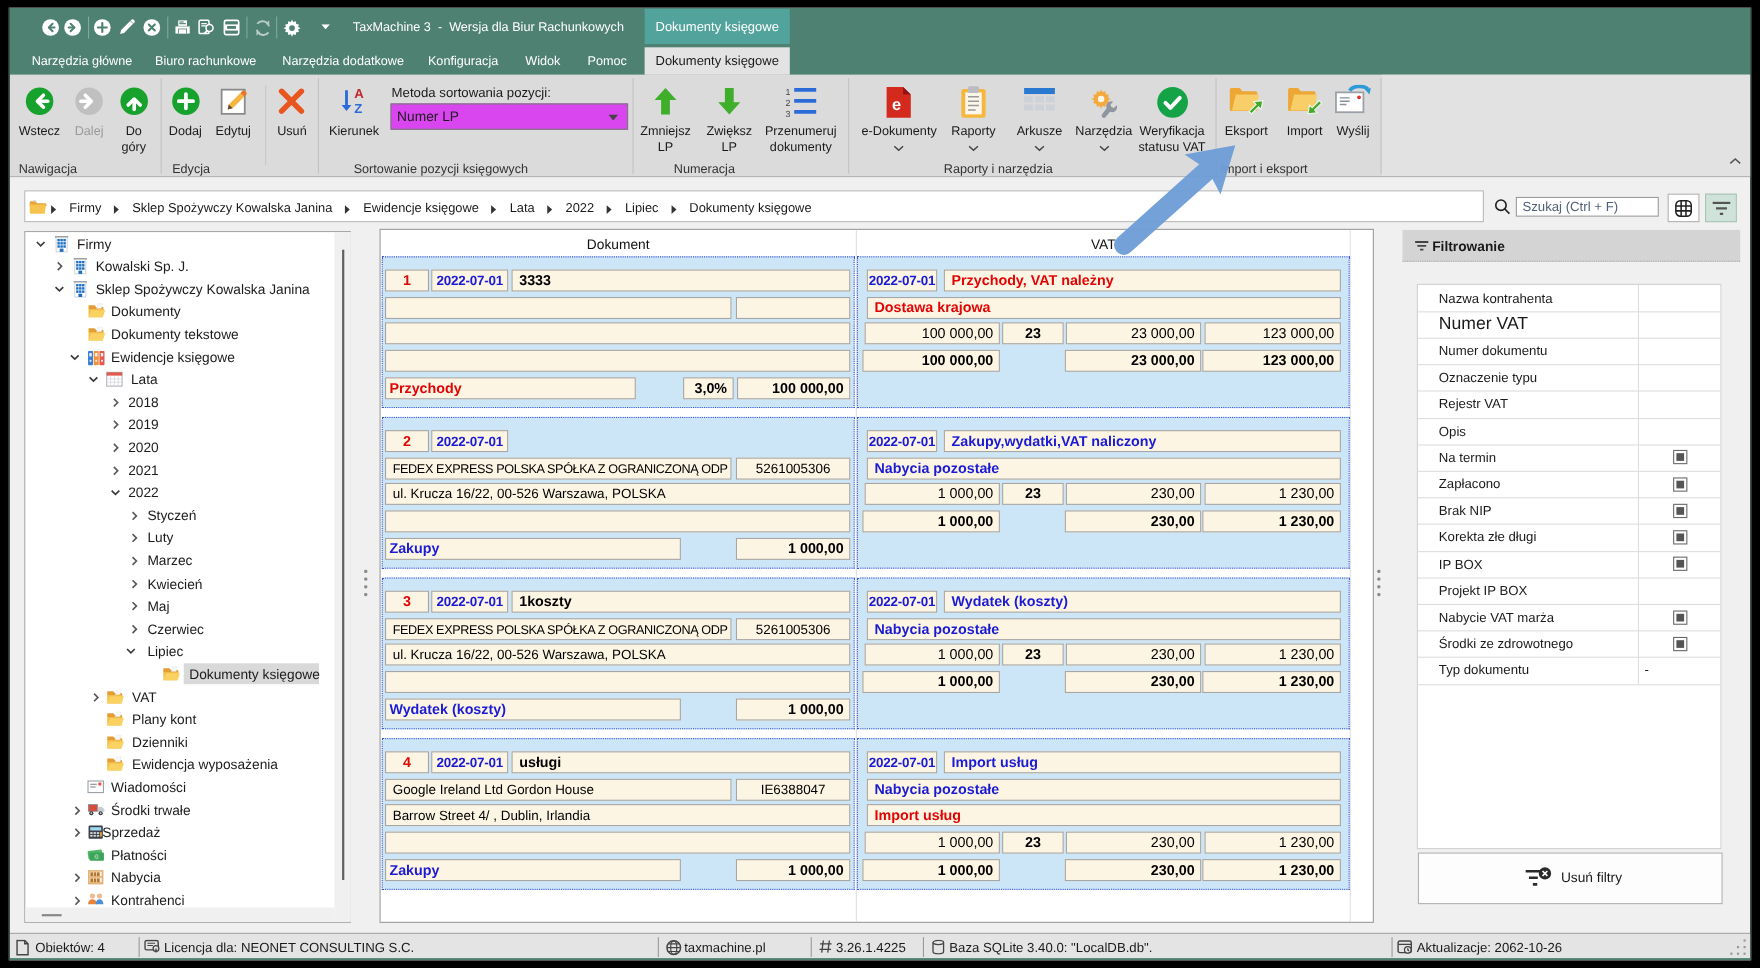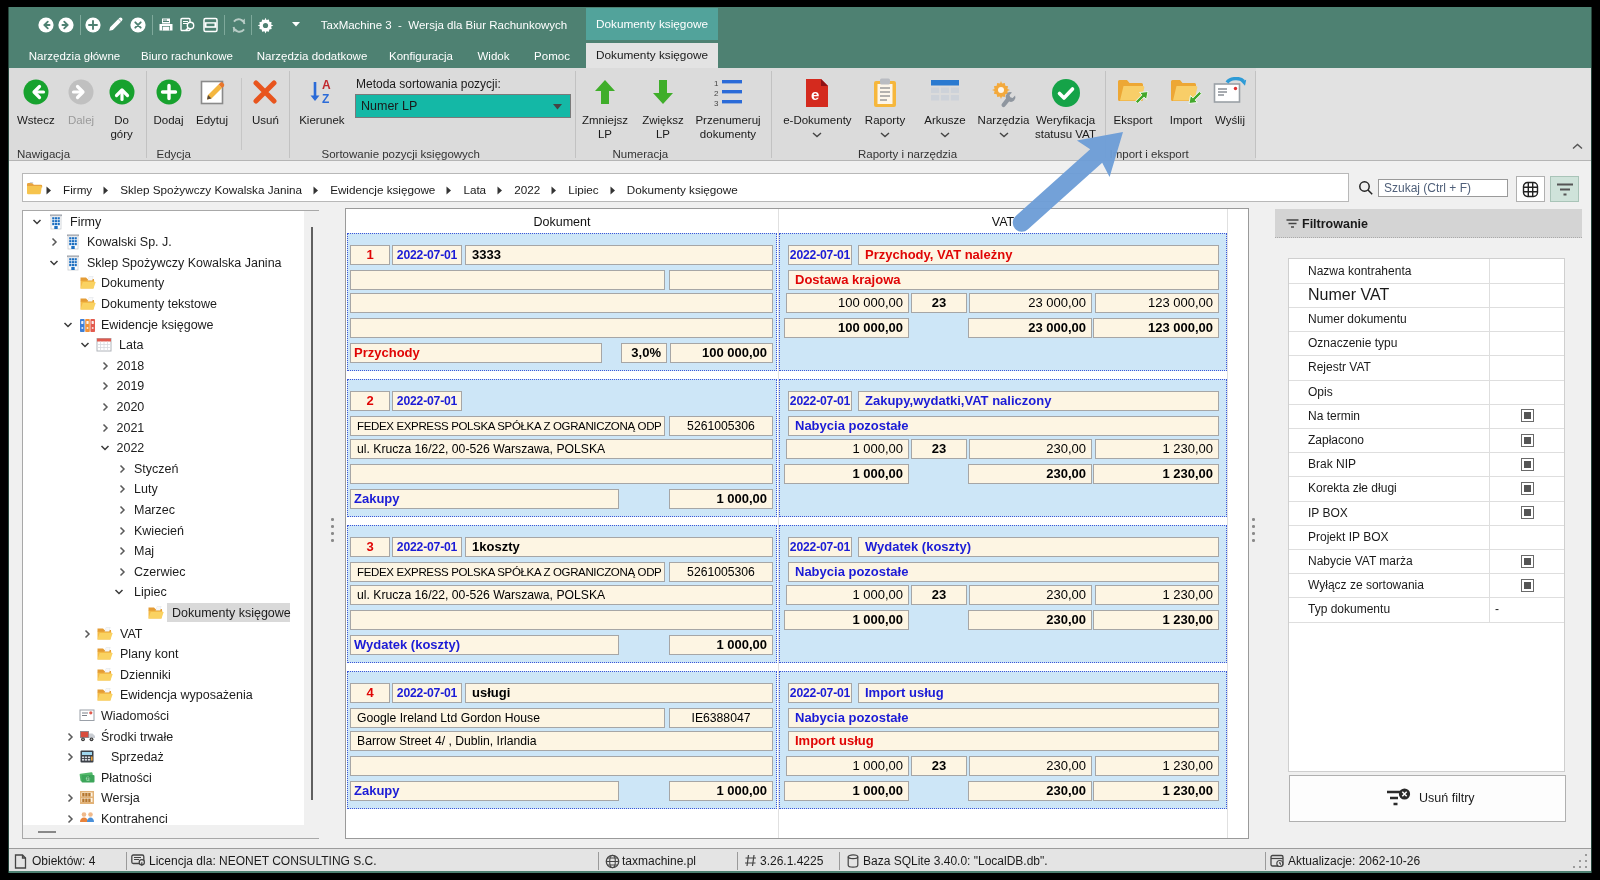--- a/index.html
+++ b/index.html
@@ -285,21 +285,21 @@
           <rect x="1.5" y="7" width="25" height="18" fill="#fff" stroke="#9aa0a6" stroke-width="1.6"></rect>
           <path d="M5 12h9M5 15h9M5 18h6" stroke="#8a9097" stroke-width="1.3"></path>
           <circle cx="22.5" cy="11.5" r="1.7" fill="#e03030"></circle>
           <path d="M14 5.5C17 0.8 27 0.2 30.5 4.2" fill="none" stroke="#2e9bd6" stroke-width="3.4"></path>
           <path d="M33.2 2.8l-1.2 6-4-4.2z" fill="#2e9bd6"></path>
         </svg>
         <div class="t">Wyślij</div>
       </div>
 <div class="a" style="left:1246.5px;top:61px;width:337.5px;height:92px;background:#e2e2e2"></div>
 <div class="a" style="left:347px;top:70px;font-size:12px;color:#1a1a1a">Metoda sortowania pozycji:</div>
-<div class="a" style="left:346px;top:87px;width:216px;height:24px;background:#14b8a6;border:1px solid #7a7a7a;font-size:12.5px;line-height:22px;padding-left:5px;color:#1a1a1a">Numer LP<svg style="position:absolute;right:8px;top:9px" width="9" height="6" viewBox="0 0 9 6">
+<div class="a" style="left:346px;top:87px;width:216px;height:24px;background:#d946ef;border:1px solid #7a7a7a;font-size:12.5px;line-height:22px;padding-left:5px;color:#1a1a1a">Numer LP<svg style="position:absolute;right:8px;top:9px" width="9" height="6" viewBox="0 0 9 6">
           <path d="M0 0h9L4.5 5.5z" fill="#444"></path>
         </svg></div>
 <div class="gsep" style="left:136.5px"></div>
 <div class="gsep" style="left:279.5px"></div>
 <div class="gsep" style="left:565.5px"></div>
 <div class="gsep" style="left:762px"></div>
 <div class="gsep" style="left:1095.8px"></div>
 <div class="gsep" style="left:1245.5px"></div>
 <div class="a" style="left:232px;top:71px;width:1px;height:72px;background:#c6c6c6"></div>
 <div class="gl" style="left:8px;width:120px">Nawigacja</div>
@@ -684,21 +684,21 @@
               <rect x="3" y="7.5" width="2.2" height="1.6"></rect>
               <rect x="6" y="7.5" width="2.2" height="1.6"></rect>
               <rect x="9" y="7.5" width="2.2" height="1.6"></rect>
               <rect x="3" y="10" width="2.2" height="1.6"></rect>
               <rect x="6" y="10" width="2.2" height="1.6"></rect>
               <rect x="9" y="10" width="2.2" height="1.6"></rect>
             </g>
             <rect x="12" y="7.5" width="1.6" height="4.1" fill="#e8a33d"></rect>
           </svg>
         </div>
-        <div class="trw" style="left:88px;top:536.1px">Sprzedaż</div>
+        <div class="trw" style="left:70px;top:536.1px">Sprzedaż</div>
 <div class="a" style="left:56px;top:558.7px">
           <svg width="17" height="14" viewBox="0 0 17 14">
             <rect x="1" y="3" width="13" height="7.5" rx="1" fill="#52b86a" transform="rotate(-8 7 7)"></rect>
             <rect x="2.5" y="5" width="13" height="7.5" rx="1" fill="#3da55a"></rect>
             <circle cx="9" cy="8.8" r="2.2" fill="#8fd6a2"></circle>
             <text x="7.6" y="10.4" font-size="4.5" fill="#2a7a40" font-family="Liberation Sans">zł</text>
           </svg>
         </div>
         <div class="trw" style="left:78px;top:556.7px">Płatności</div>
 <div class="a" style="left:42px;top:582.3px">
@@ -714,21 +714,21 @@
             <g fill="#b5762e">
               <rect x="3.2" y="3" width="2.4" height="3.5"></rect>
               <rect x="6.2" y="3" width="2.4" height="3.5"></rect>
               <rect x="9.2" y="3" width="2.4" height="3.5"></rect>
               <rect x="3.2" y="8.5" width="2.4" height="3.5"></rect>
               <rect x="6.2" y="8.5" width="2.4" height="3.5"></rect>
               <rect x="9.2" y="8.5" width="2.4" height="3.5"></rect>
             </g>
           </svg>
         </div>
-        <div class="trw" style="left:78px;top:577.3px">Wersja</div>
+        <div class="trw" style="left:78px;top:577.3px">Nabycia</div>
 <div class="a" style="left:42px;top:602.9px">
           <svg width="10" height="10" viewBox="0 0 10 10">
             <path d="M3.5 1.5 7 5 3.5 8.5" stroke="#5a5a5a" stroke-width="1.5" fill="none"></path>
           </svg>
         </div>
         <div class="a" style="left:56px;top:599.9px">
           <svg width="17" height="13" viewBox="0 0 17 13">
             <circle cx="5" cy="3.5" r="2.3" fill="#f0b98a"></circle>
             <circle cx="11.5" cy="3.5" r="2.3" fill="#f0b98a"></circle>
             <path d="M1 11c0-2.8 1.8-4.5 4-4.5S9 8.2 9 11z" fill="#e8833b"></path>
@@ -758,21 +758,21 @@
 <div class="rec" style="left:770px;top:518px;width:448px;height:138px"></div>
 <div class="rec" style="left:338px;top:664px;width:430px;height:138px"></div>
 <div class="rec" style="left:770px;top:664px;width:448px;height:138px"></div>
 <div class="crm b red ctr" style="left:341px;top:238px;width:40px">1</div>
 <div class="crm b blu ctr vdt" style="left:383px;top:238px;width:70px">2022-07-01</div>
 <div class="crm b lft" style="left:456px;top:238px;width:308px">3333</div>
 <div class="crm " style="left:341px;top:263px;width:315px"></div>
 <div class="crm " style="left:660px;top:263px;width:104px"></div>
 <div class="crm " style="left:341px;top:286px;width:423px"></div>
 <div class="crm " style="left:341px;top:311px;width:423px"></div>
-<div class="crm b red lf2" style="left:341px;top:336px;width:252px">Przychody</div>
+<div class="crm b red lf2" style="left:341px;top:336px;width:228px">Przychody</div>
 <div class="crm b rgt" style="left:612px;top:336px;width:46px">3,0%</div>
 <div class="crm b rgt" style="left:661px;top:336px;width:103px">100 000,00</div>
 <div class="crm b blu ctr vdt" style="left:779px;top:238px;width:64px">2022-07-01</div>
 <div class="crm b red lft" style="left:849px;top:238px;width:361px">Przychody, VAT należny</div>
 <div class="crm b red lft" style="left:779px;top:263px;width:431px">Dostawa krajowa</div>
 <div class="crm rgt" style="left:777px;top:286px;width:123px">100 000,00</div>
 <div class="crm b ctr" style="left:902px;top:286px;width:56px">23</div>
 <div class="crm rgt" style="left:960px;top:286px;width:123px">23 000,00</div>
 <div class="crm rgt" style="left:1086px;top:286px;width:124px">123 000,00</div>
 <div class="crm b rgt" style="left:775px;top:311px;width:125px">100 000,00</div>
@@ -875,21 +875,21 @@
 <div class="a" style="left:1299px;top:493.5px;width:178px;height:24.2px;font-size:12px;color:#1a1a1a;line-height:24.2px;white-space:nowrap">IP BOX</div>
 <div class="a" style="left:1511.5px;top:499.1px;width:13px;height:13px;background:#fff;border:1px solid #6a6a6a"></div>
 <div class="a" style="left:1514.5px;top:502.1px;width:7px;height:7px;background:#555"></div>
 <div class="a" style="left:1280px;top:541.9px;width:275px;height:1px;background:#dedede"></div>
 <div class="a" style="left:1299px;top:517.7px;width:178px;height:24.2px;font-size:12px;color:#1a1a1a;line-height:24.2px;white-space:nowrap">Projekt IP BOX</div>
 <div class="a" style="left:1280px;top:566.1px;width:275px;height:1px;background:#dedede"></div>
 <div class="a" style="left:1299px;top:541.9px;width:178px;height:24.2px;font-size:12px;color:#1a1a1a;line-height:24.2px;white-space:nowrap">Nabycie VAT marża</div>
 <div class="a" style="left:1511.5px;top:547.5px;width:13px;height:13px;background:#fff;border:1px solid #6a6a6a"></div>
 <div class="a" style="left:1514.5px;top:550.5px;width:7px;height:7px;background:#555"></div>
 <div class="a" style="left:1280px;top:590.3px;width:275px;height:1px;background:#dedede"></div>
-<div class="a" style="left:1299px;top:566.1px;width:178px;height:24.2px;font-size:12px;color:#1a1a1a;line-height:24.2px;white-space:nowrap">Wyłącz ze sortowania</div>
+<div class="a" style="left:1299px;top:566.1px;width:178px;height:24.2px;font-size:12px;color:#1a1a1a;line-height:24.2px;white-space:nowrap">Środki ze zdrowotnego</div>
 <div class="a" style="left:1511.5px;top:571.7px;width:13px;height:13px;background:#fff;border:1px solid #6a6a6a"></div>
 <div class="a" style="left:1514.5px;top:574.7px;width:7px;height:7px;background:#555"></div>
 <div class="a" style="left:1280px;top:614.5px;width:275px;height:1px;background:#dedede"></div>
 <div class="a" style="left:1299px;top:590.3px;width:178px;height:24.2px;font-size:12px;color:#1a1a1a;line-height:24.2px;white-space:nowrap">Typ dokumentu</div>
 <div class="a" style="left:1486px;top:590.3px;font-size:12px;color:#1a1a1a;line-height:24.2px">-</div>
 <div class="a" style="left:1280px;top:768px;width:277px;height:47px;background:#fdfdfd;border:1px solid #b0b0b0"></div>
 <svg class="a" style="left:1377px;top:781px" width="26" height="20" viewBox="0 0 26 20">
         <path d="M1 4h13M4 10h8M7.5 16h4" stroke="#2a2a2a" stroke-width="2.4"></path>
         <circle cx="18.5" cy="6" r="5.6" fill="#2a2a2a"></circle>
         <path d="M16.3 3.8l4.4 4.4M20.7 3.8l-4.4 4.4" stroke="#fff" stroke-width="1.5"></path>

